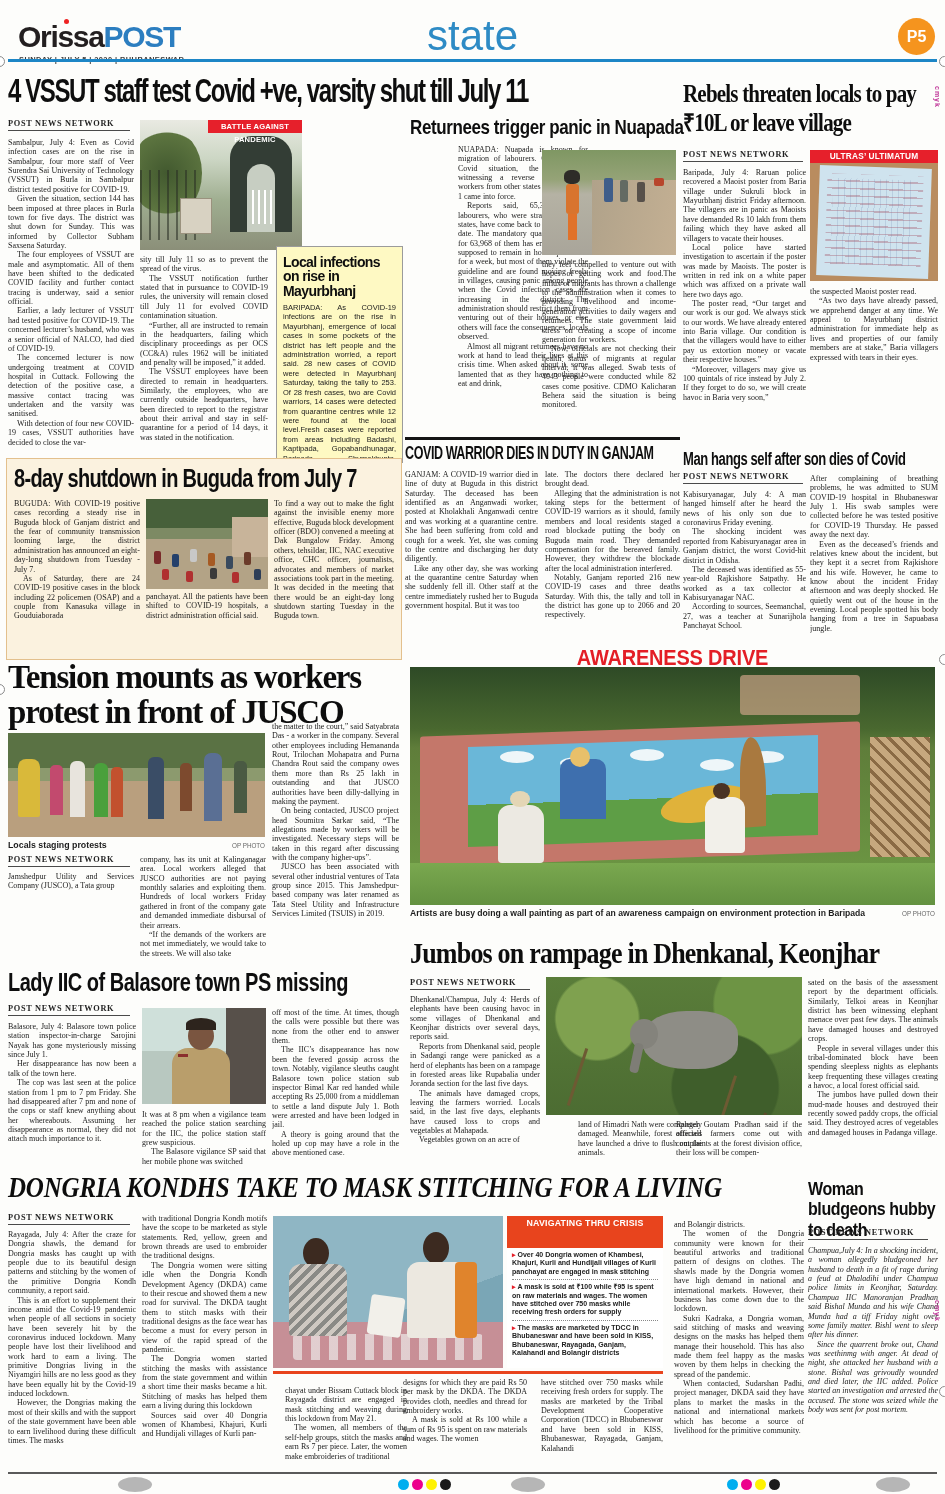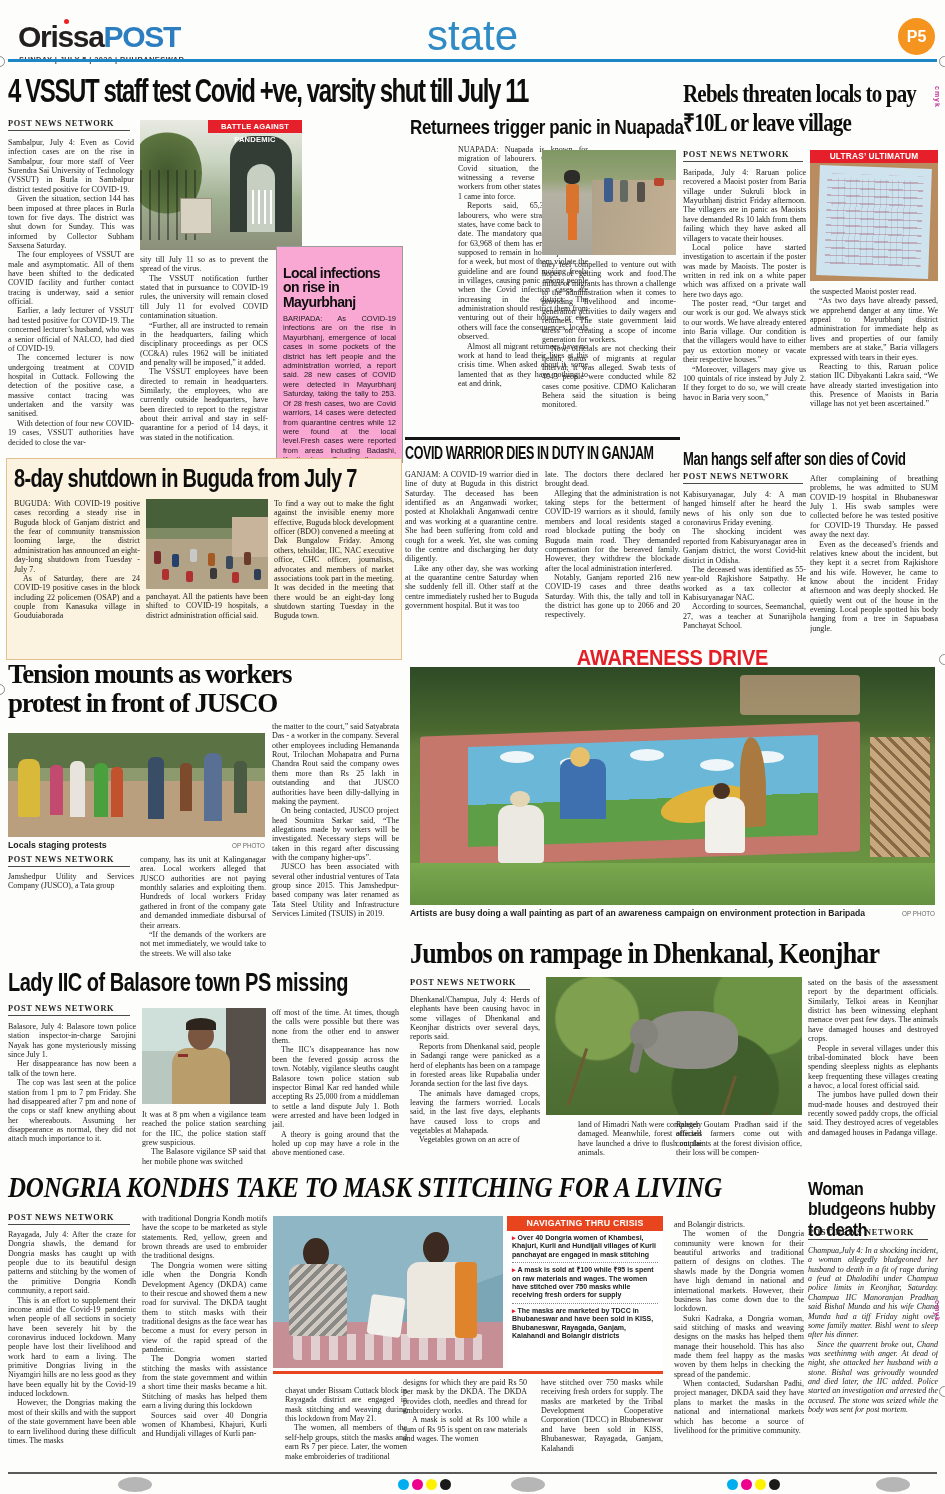--- a/index.html
+++ b/index.html
@@ -69,21 +69,21 @@
   <div style="left:40px;top:78px;width:30px;height:34px;background:#d8d2c2;border:1px solid #9a927e;"></div>
 </div>
 <div class="banner" style="left:208px;top:120px;width:94px;height:13px;font-size:7.6px;line-height:13px;">BATTLE AGAINST PANDEMIC</div>
 <div class="body-col" style="left:140px;top:255px;width:128px;height:210px;">
     <p>sity till July 11 so as to prevent the spread of the virus.</p>
     <p>The VSSUT notification further stated that in pursuance to COVID-19 rules, the university will remain closed till July 11 for evolved COVID contamination situation.</p>
     <p>“Further, all are instructed to remain in the headquarters, failing which disciplinary proceedings as per OCS (CC&amp;A) rules 1962 will be initiated and penalty will be imposed,” it added.</p>
     <p>The VSSUT employees have been directed to remain in headquarters. Similarly, the employees, who are currently outside headquarters, have been directed to report to the registrar about their arrival and stay in self-quarantine for a period of 14 days, it was stated in the notification.</p>
   </div>
 
-<div class="abs" style="left:276px;top:246px;width:127px;height:217px;background:#f9a8d4;border:1px solid #9b9b9b;box-sizing:border-box;padding:19px 6px;">
+<div class="abs" style="left:276px;top:246px;width:127px;height:217px;background:#fef9c3;border:1px solid #9b9b9b;box-sizing:border-box;padding:8px 6px;">
   <div class="sans hl" style="font-size:14px;line-height:1.02;letter-spacing:-0.6px;">Local infections on rise in Mayurbhanj</div>
   <div class="body-col sans" style="position:static;font-size:7.5px;line-height:1.26;margin-top:5px;height:160px;">
       <p>BARIPADA: As COVID-19 infections are on the rise in Mayurbhanj, emergence of local cases in some pockets of the district has left people and the administration worried, a report said. 28 new cases of COVID were detected in Mayurbhanj Saturday, taking the tally to 253. Of 28 fresh cases, two are Covid warriors, 14 cases were detected from quarantine centres while 12 were found at the local level.Fresh cases were reported from areas including Badashi, Kaptipada, Gopabandhunagar, Baripada, Shymakhunta, Betanoti, Jashipur, Khunta, Kusuma and Karanjia.</p>
     </div>
 </div>
 
 <div class="abs sans hl cond" style="left:410px;top:116px;width:272px;font-size:17px;font-weight:600;letter-spacing:-0.4px;transform:scaleY(1.2);">Returnees trigger panic in Nuapada</div>
 <div class="body-col" style="left:410px;top:145px;width:130px;height:312px;margin-left:48px;">
     <p>NUAPADA: Nuapada is known for migration of labourers. Owing to the Covid situation, the district is witnessing a reverse migration of workers from other states since Unlock-1 came into force.</p>
     <p>Reports said, 65,344 migrant labourers, who were stranded in other states, have come back to the district till date. The mandatory quarantine period for 63,968 of them has ended. They are supposed to remain in home quarantine for a week, but most of them violate the guideline and are found moving freely in villages, causing panic among people when the Covid infection cases are increasing in the district. The administration should restrict them from venturing out of their houses, or else others will face the consequences, locals observed.</p>
@@ -114,21 +114,20 @@
   </div>
 <div class="banner" style="left:810px;top:150px;width:128px;height:13px;font-size:8.3px;line-height:13px;">ULTRAS’ ULTIMATUM</div>
 <div class="photo" style="left:810px;top:163px;width:128px;height:118px;background:#b98c5f;">
   <div style="left:8px;top:4px;width:112px;height:110px;background:#cfe3ee;transform:rotate(2deg);"></div>
   <div style="left:16px;top:12px;width:96px;height:94px;background:repeating-linear-gradient(180deg,transparent 0 6px,rgba(160,70,90,.35) 6px 7.5px);transform:rotate(2deg);"></div>
   <div style="left:22px;top:16px;width:80px;height:86px;background:repeating-linear-gradient(90deg,transparent 0 5px,rgba(90,110,160,.18) 5px 6px);transform:rotate(2deg);"></div>
 </div>
 <div class="body-col" style="left:810px;top:287px;width:128px;height:150px;">
     <p>the suspected Maoist poster read.</p>
     <p>“As two days have already passed, we apprehend danger at any time. We appeal to Mayurbhanj district administration for immediate help as lives and properties of our family members are at stake,” Baria villagers expressed with tears in their eyes.</p>
-    <p>Reacting to this, Raruan police station IIC Dibyakanti Lakra said, “We have already started investigation into this. Presence of Maoists in Baria village has not yet been ascertained.”</p>
   </div>
 
 <div class="abs" style="left:6px;top:458px;width:396px;height:202px;background:#fbf2df;border:1px solid #e3c08d;box-sizing:border-box;"></div>
 <div class="abs sans hl cond" style="left:14px;top:464px;width:382px;font-size:20px;letter-spacing:-0.7px;transform:scaleY(1.3);">8-day shutdown in Buguda from July 7</div>
 <div class="body-col" style="left:14px;top:499px;width:126px;height:152px;">
     <p>BUGUDA: With COVID-19 positive cases recording a steady rise in Buguda block of Ganjam district and the fear of community transmission looming large, the district administration has announced an eight-day-long shutdown from Tuesday - July 7.</p>
     <p>As of Saturday, there are 24 COVID-19 positive cases in the block including 22 policemen (OSAP) and a couple from Kanasuka village in Gouduiaborada</p>
   </div>
 <div class="photo" style="left:146px;top:499px;width:122px;height:90px;background:linear-gradient(180deg,#47603a 0 32%,#7d8a64 32% 44%,#b3a386 44% 100%);">
   <div style="left:86px;top:18px;width:36px;height:40px;background:#c8b49a;"></div>
@@ -160,21 +159,21 @@
     <p>Kabisuryanagar, July 4: A man hanged himself after he heard the news of his only son due to coronavirus Friday evening.</p>
     <p>The shocking incident was reported from Kabisuryanagar area in Ganjam district, the worst Covid-hit district in Odisha.</p>
     <p>The deceased was identified as 55-year-old Rajkishore Satpathy. He worked as a tax collector at Kabisuryanagar NAC.</p>
     <p>According to sources, Seemanchal, 27, was a teacher at Sunarijhola Panchayat School.</p>
   </div>
 <div class="body-col" style="left:810px;top:474px;width:128px;height:188px;">
     <p>After complaining of breathing problems, he was admitted to SUM COVID-19 hospital in Bhubaneswar July 1. His swab samples were collected before he was tested positive for COVID-19 Thursday. He passed away the next day.</p>
     <p>Even as the deceased’s friends and relatives knew about the incident, but they kept it a secret from Rajkishore and his wife. However, he came to know about the incident Friday afternoon and was deeply shocked. He quietly went out of the house in the evening. Local people spotted his body hanging from a tree in Sapuabasa jungle.</p>
   </div>
 
-<div class="abs serifhead" style="left:8px;top:660px;width:392px;font-size:27px;letter-spacing:-1.2px;line-height:1.06;">
+<div class="abs serifhead" style="left:8px;top:660px;width:392px;font-size:33px;letter-spacing:-1.2px;line-height:1.06;">
   <div>Tension mounts as workers</div>
   <div>protest in front of JUSCO</div>
 </div>
 <div class="photo" style="left:8px;top:733px;width:257px;height:104px;background:linear-gradient(180deg,#5a7244 0 34%,#8c9a6e 34% 46%,#b99f7e 46% 100%);">
   <div style="left:10px;top:26px;width:22px;height:58px;background:#d9b93a;border-radius:8px 8px 2px 2px;"></div>
   <div style="left:42px;top:32px;width:13px;height:50px;background:#c24a6e;border-radius:5px 5px 0 0;"></div>
   <div style="left:62px;top:28px;width:15px;height:56px;background:#e8e4dd;border-radius:6px 6px 0 0;"></div>
   <div style="left:86px;top:30px;width:14px;height:54px;background:#4aa03c;border-radius:6px 6px 0 0;"></div>
   <div style="left:103px;top:34px;width:12px;height:50px;background:#c2512e;border-radius:5px 5px 0 0;"></div>
   <div style="left:140px;top:24px;width:16px;height:62px;background:#3a4d66;border-radius:6px 6px 0 0;"></div>
@@ -290,21 +289,21 @@
   <div style="left:20px;top:118px;width:190px;height:26px;background:repeating-linear-gradient(90deg,#e8dede 0 9px,#c98f96 9px 18px);opacity:.8;border-radius:4px;"></div>
   <div style="left:30px;top:22px;width:26px;height:30px;border-radius:50%;background:#3c2a20;"></div>
   <div style="left:16px;top:48px;width:58px;height:72px;border-radius:12px 12px 4px 4px;background:repeating-linear-gradient(135deg,#8a8a86 0 4px,#cfc9c2 4px 8px);"></div>
   <div style="left:150px;top:16px;width:26px;height:32px;border-radius:50%;background:#3c2a20;"></div>
   <div style="left:134px;top:46px;width:62px;height:76px;border-radius:12px 12px 4px 4px;background:#ece8e0;"></div>
   <div style="left:182px;top:46px;width:22px;height:76px;background:#e0842c;border-radius:4px;"></div>
   <div style="left:96px;top:80px;width:34px;height:40px;background:#f2f0ea;border-radius:4px;transform:rotate(8deg);"></div>
 </div>
 
 <div class="abs" style="left:507px;top:1216px;width:156px;height:152px;background:#fff;">
-  <div class="banner" style="position:static;display:block;height:15px;line-height:15px;font-size:8.8px;background:#e8441d;">NAVIGATING THRU CRISIS</div>
+  <div class="banner" style="position:static;display:block;height:32px;line-height:15px;font-size:8.8px;background:#e8441d;">NAVIGATING THRU CRISIS</div>
   <div class="navbullets" style="height:130px;overflow:hidden;">
       <p>Over 40 Dongria women of Khambesi, Khajuri, Kurli and Hundijali villages of Kurli panchayat are engaged in mask stitching</p>
       <p>A mask is sold at ₹100 while ₹95 is spent on raw materials and wages. The women have stitched over 750 masks while receiving fresh orders for supply</p>
       <p>The masks are marketed by TDCC in Bhubaneswar and have been sold in KISS, Bhubaneswar, Rayagada, Ganjam, Kalahandi and Bolangir districts</p>
     </div>
 </div>
 <div class="abs" style="left:273px;top:1371px;width:390px;height:2.5px;background:#e8441d;"></div>
 <div class="body-col" style="left:285px;top:1378px;width:122px;height:94px;margin-top:8px;">
     <p>chayat under Bissam Cuttack block in Rayagada district are engaged in mask stitching and weaving during this lockdown from May 21.</p>
     <p>The women, all members of the self-help groups, stitch the masks and earn Rs 7 per piece. Later, the women make embroideries of traditional</p>

